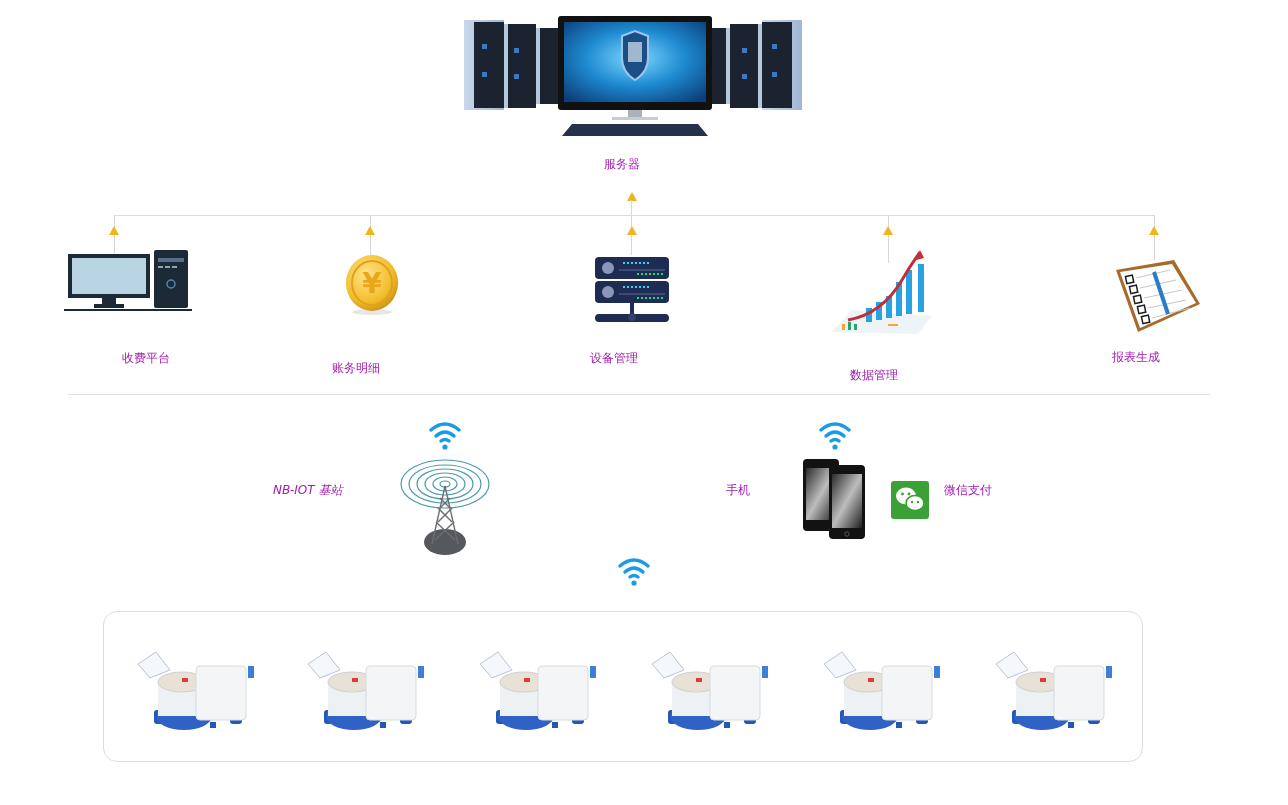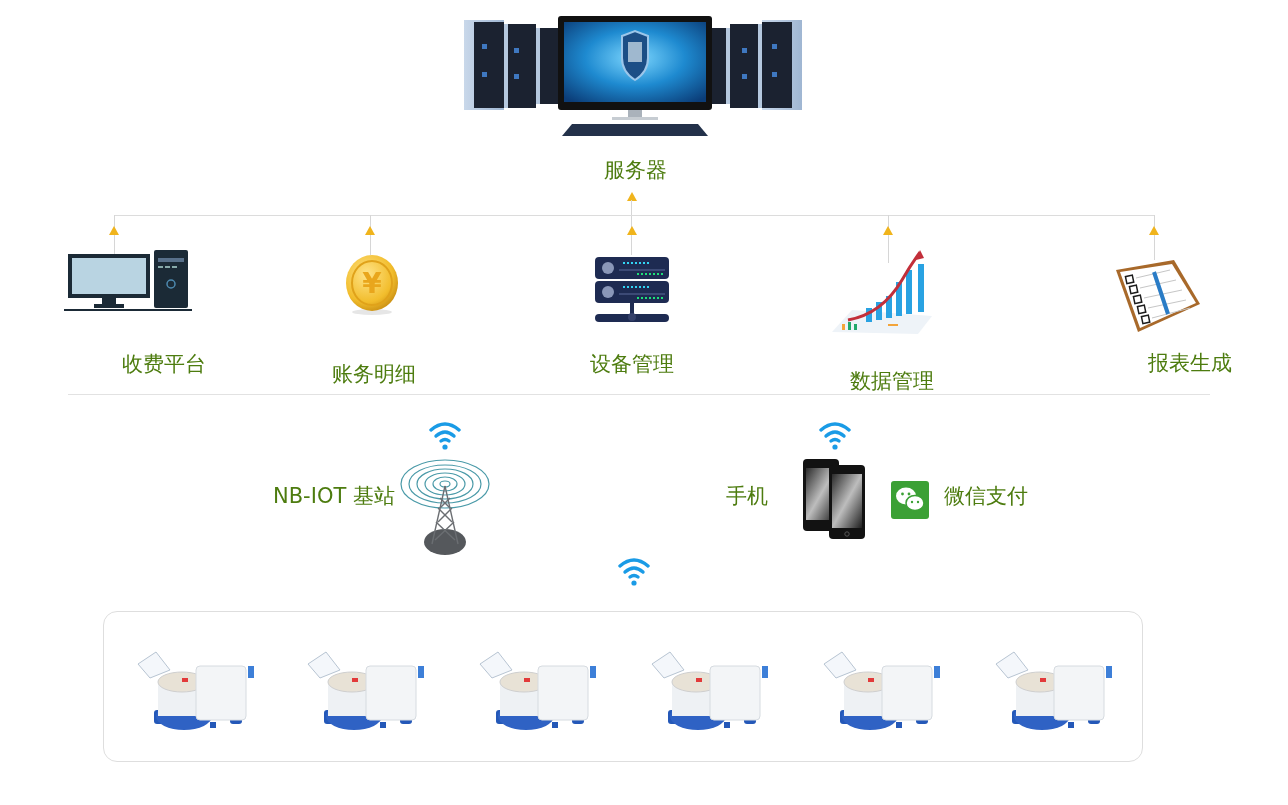--- a/index.html
+++ b/index.html
@@ -1,19 +1,19 @@
 <!DOCTYPE html>
 <html><head>
 <meta charset="utf-8">
 <style>
   * { box-sizing: border-box; margin: 0; padding: 0; }
   html, body { width: 1288px; height: 805px; background: #ffffff; overflow: hidden; }
   body { position: relative; font-family: "DejaVu Sans", "Liberation Sans", sans-serif; color: #4a4a4a; }
   .abs { position: absolute; }
-  .label { font-size: 21px; color: #4d7c0f; white-space: nowrap; }
+  .label { font-size: 12px; color: #a21caf; white-space: nowrap; }
   .hline { position: absolute; height: 1px; background: #dcdcdc; }
   .vline { position: absolute; width: 1px; background: #d6d6d6; }
   .arrow { position: absolute; width: 0; height: 0; border-left: 5px solid transparent; border-right: 5px solid transparent; border-bottom: 9px solid #f0b41c; }
   .wifi { position: absolute; width: 34px; height: 30px; }
   .meter-box { position: absolute; left: 103px; top: 611px; width: 1040px; height: 151px; border: 1px solid #dedede; border-radius: 14px; }
   .meter { position: absolute; top: 38px; width: 126px; height: 82px; }
 </style>
 </head>
 <body>
 
@@ -201,33 +201,33 @@
     <g stroke="#c6c6c6" stroke-width="1">
         <line x1="22" y1="20" x2="56" y2="12"></line>
         <line x1="26" y1="30" x2="62" y2="22"></line>
         <line x1="30" y1="40" x2="68" y2="32"></line>
         <line x1="34" y1="50" x2="72" y2="42"></line>
         <line x1="38" y1="60" x2="76" y2="50"></line>
       </g>
     <line x1="40" y1="14" x2="54" y2="56" stroke="#2a7cc6" stroke-width="4"></line>
   </svg>
 </div>
-<div class="abs label" style="left:1148px;top:349px;text-align:center;">报表生成</div>
+<div class="abs label" style="left:1112px;top:349px;text-align:center;">报表生成</div>
 
 <div class="hline" style="left:68px;top:394px;width:1142px;background:#e2e2e2;"></div>
 
 <svg class="wifi" style="left:428px;top:420px;" viewBox="0 0 34 30">
   <g fill="none" stroke="#1a9be6" stroke-width="3.4" stroke-linecap="round">
     <path d="M3 10 Q17 -2 31 10"></path>
       <path d="M8 16 Q17 8 26 16"></path>
       <path d="M13 21 Q17 18 21 21"></path>
   </g>
   <circle cx="17" cy="27" r="2.6" fill="#1a9be6"></circle>
 </svg>
-<div class="abs label" style="left:273px;top:482px;">NB-IOT 基站</div>
+<div class="abs label" style="left:273px;top:482px;font-style:italic;">NB-IOT 基站</div>
 <div class="abs" style="left:400px;top:458px;width:90px;height:98px;">
   <svg width="90" height="98" viewBox="0 0 90 98">
     <g fill="none" stroke="#4a9aa8" stroke-width="1.2">
       <ellipse cx="45" cy="26" rx="44" ry="24"></ellipse>
         <ellipse cx="45" cy="26" rx="36" ry="19"></ellipse>
         <ellipse cx="45" cy="26" rx="28" ry="15"></ellipse>
       <ellipse cx="45" cy="26" rx="20" ry="11"></ellipse>
         <ellipse cx="45" cy="26" rx="12" ry="7"></ellipse>
         <ellipse cx="45" cy="26" rx="5" ry="3"></ellipse>
     </g>

